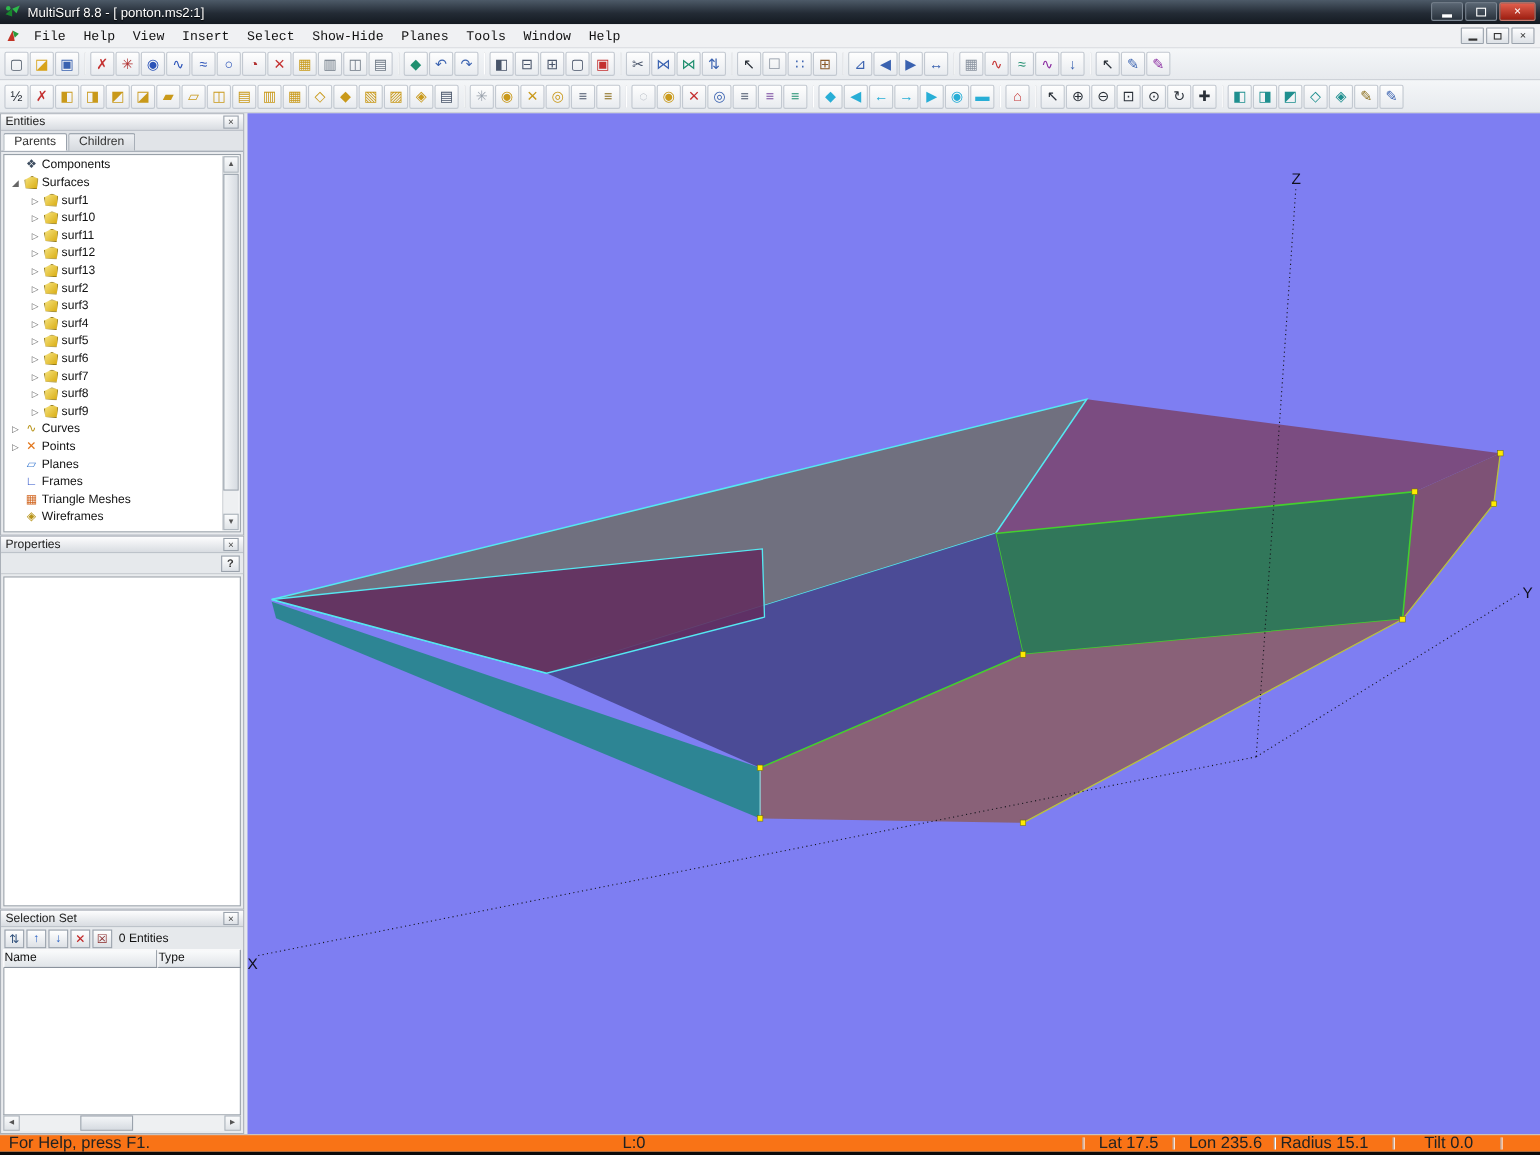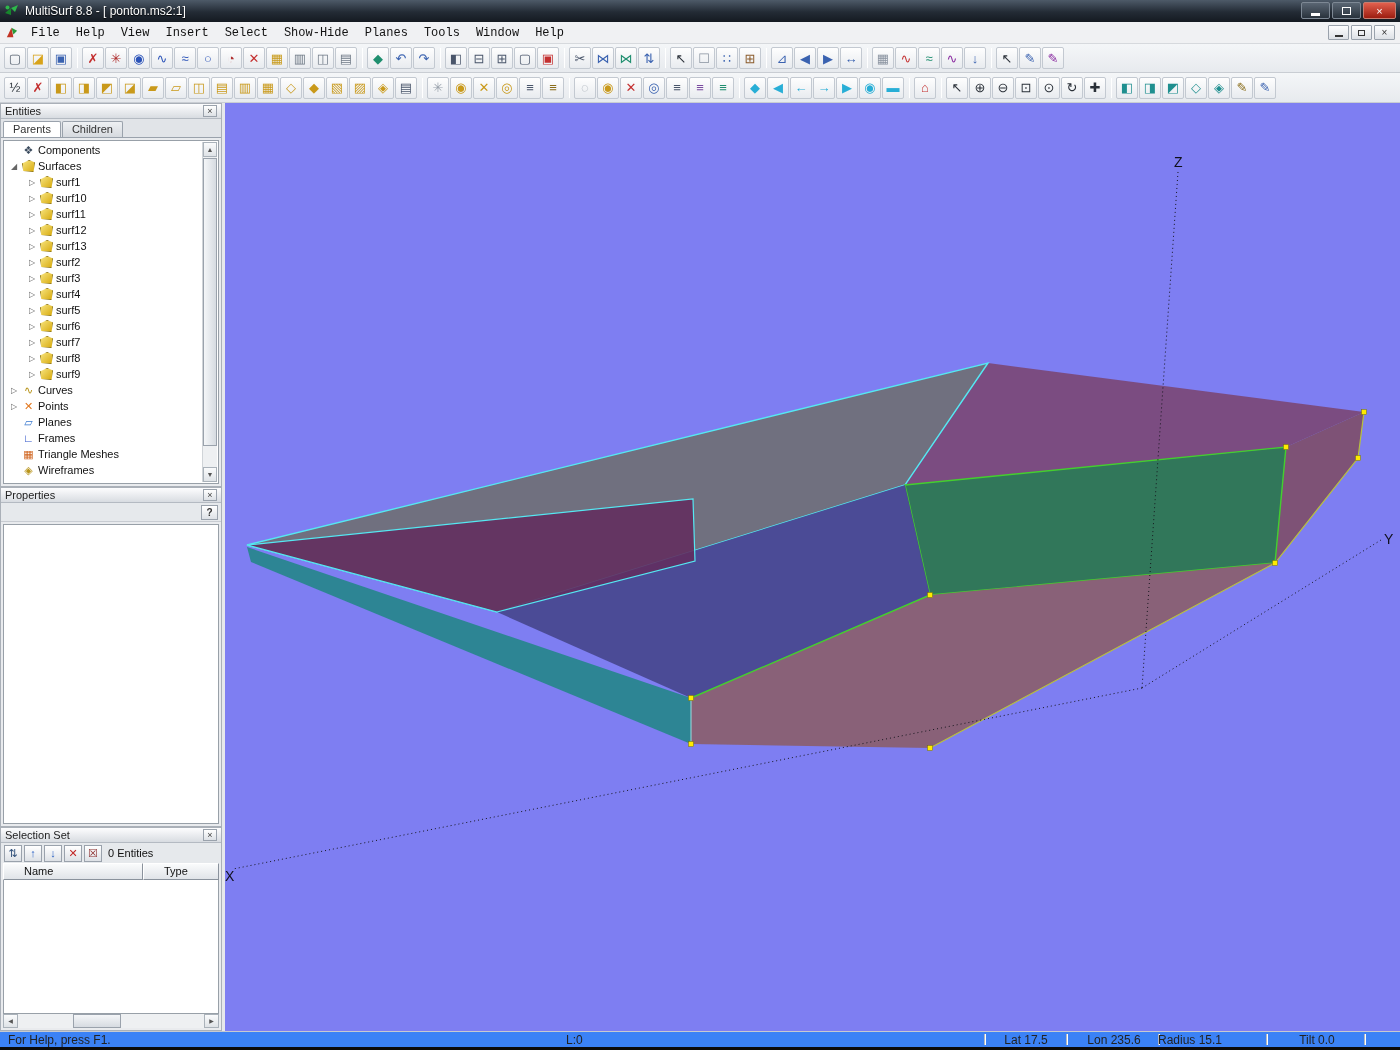--- a/index.html
+++ b/index.html
@@ -72,35 +72,35 @@
     display:flex; justify-content:flex-end; align-items:center; padding:0 3px; }
   .help-btn { width:17px; height:15px; border:1px solid #9aa2ac; background:linear-gradient(#fff,#dde1e6);
     font-size:10px; font-weight:bold; text-align:center; line-height:13px; color:#333; }
   .props-body { position:absolute; top:36px; left:2px; right:2px; bottom:2px; background:#fff; border:1px solid #98a0a8; }
   .sel-bar { height:20px; display:flex; align-items:center; gap:2px; padding:0 3px; background:#e6e9ec; }
   .sel-btn { width:18px; height:17px; border:1px solid #9aa2ac; background:linear-gradient(#fff,#dde1e6);
     display:flex; align-items:center; justify-content:center; font-size:11px; flex:0 0 auto; }
   .sel-count { margin-left:4px; color:#111; }
   .col-heads { display:flex; height:17px; margin:0 2px; }
   .col-head { border:1px solid; border-color:#fff #8a929c #8a929c #fff;
-    background:linear-gradient(#fafbfc,#e0e4e8); padding:1px 20px; color:#111; }
+    background:linear-gradient(#fafbfc,#e0e4e8); padding:1px 0; color:#111; }
   .col-head.name { width:140px; } .col-head.type { flex:1; }
   .sel-body { position:absolute; top:52px; left:2px; right:2px; bottom:16px; background:#fff; border:1px solid #98a0a8; border-top:none; }
   .hscroll { position:absolute; left:2px; right:2px; bottom:2px; height:14px; background:#eef0f2; display:flex; }
   .harrow { width:15px; height:14px; border:1px solid #aab2ba; background:linear-gradient(#fafbfc,#dfe3e7);
     font-size:6px; line-height:12px; text-align:center; color:#555; flex:0 0 auto; }
   .htrack { flex:1; position:relative; }
   .hthumb { position:absolute; left:55px; width:48px; top:0; height:14px;
     background:linear-gradient(#f4f6f8,#d6dbe1); border:1px solid #9aa2ac; }
   
   .viewport { position:absolute; left:225px; top:103px; width:1175px; height:928px; background:#7e7ef2; }
   .viewport svg { display:block; }
   
   .statusbar { position:absolute; left:0; top:1031px; right:0; height:16px;
-    background:#3b82f6; border-top:1px solid #c6cad0; font-size:12px; color:#222; }
+    background:#f97316; border-top:1px solid #c6cad0; font-size:15px; color:#222; }
   .sb-item { position:absolute; top:1px; height:14px; line-height:14px; }
   .sb-sep { position:absolute; top:2px; bottom:2px; width:1px; background:#b4b8be; box-shadow:1px 0 0 #fff; }
   .bottomstrip { position:absolute; left:0; bottom:0; right:0; height:3px; background:#0b0b0b; }
 </style>
 </head>
 <body>
 
 <div class="titlebar">
   <span class="title-icon">
     <svg viewBox="0 0 16 16" width="16" height="16">
@@ -672,18 +672,18 @@
   </div>
 
 <div class="statusbar">
   <span class="sb-item" style="left:8px">For Help, press F1.</span>
   <span class="sb-item" style="left:566px">L:0</span>
   <span class="sb-sep" style="left:984px"></span>
   <span class="sb-item" style="left:990px;width:72px;text-align:center">Lat 17.5</span>
   <span class="sb-sep" style="left:1066px"></span>
   <span class="sb-item" style="left:1072px;width:84px;text-align:center">Lon 235.6</span>
   <span class="sb-sep" style="left:1158px"></span>
-  <span class="sb-item" style="left:1140px;width:100px;text-align:center">Radius 15.1</span>
+  <span class="sb-item" style="left:1164px;width:100px;">Radius 15.1</span>
   <span class="sb-sep" style="left:1266px"></span>
   <span class="sb-item" style="left:1272px;width:90px;text-align:center">Tilt 0.0</span>
   <span class="sb-sep" style="left:1364px"></span>
 </div>
 <div class="bottomstrip"></div>
 
 </body></html>

